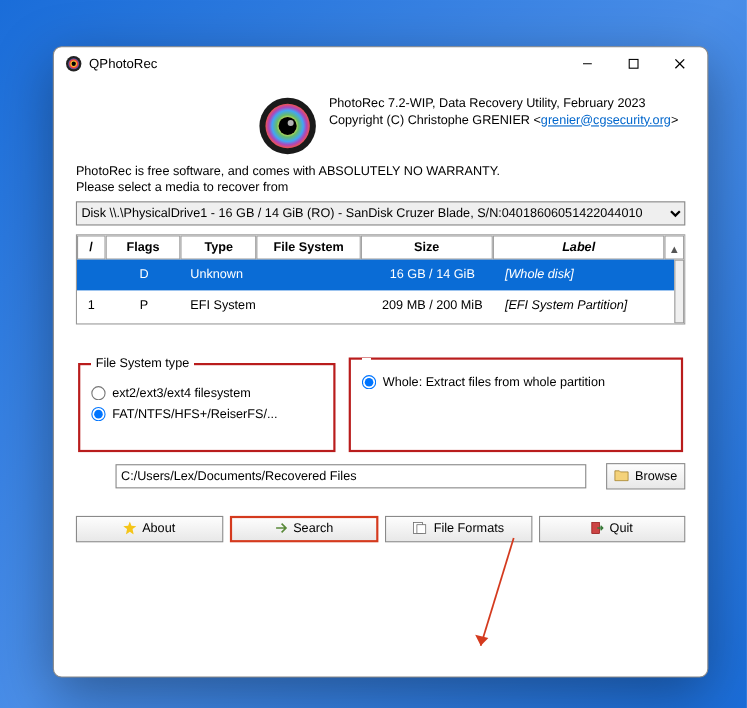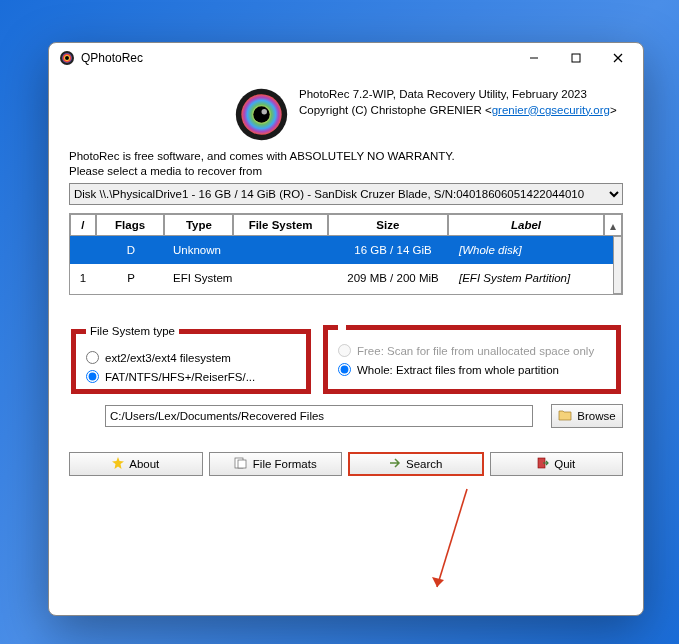--- a/index.html
+++ b/index.html
@@ -22,21 +22,21 @@
   .ghead>div,.grow>div{display:flex;align-items:center;justify-content:center;border:1px solid #999;box-sizing:border-box;}
   .ghead>div{background:#fff;}
   .c0{width:26px;}.c1{width:70px;}.c2{width:70px;}.c3{width:96px;}.c4{width:122px;}.c5{width:159px;font-style:italic;}.csb{width:18px;background:#f0f0f0;display:flex;align-items:flex-start;justify-content:center;border:1px solid #999;}
   .gbody{display:flex;}
   .gleft{flex:1;}
   .grow{display:flex;height:28px;font-size:11.5px;}
   .grow>div{border:1px solid transparent;}
   .grow.sel{background:#0a6cd6;color:#fff;}
   .grow .c4,.grow .c5{justify-content:center;}
   .fsbox{display:flex;gap:8px;margin-top:30px;}
-  fieldset{border:5px solid #b91c1c;padding:8px 10px 0;font-size:11.5px;}
+  fieldset{border:2px solid #b91c1c;padding:8px 10px 20px;font-size:11.5px;}
   fieldset legend{padding:0 4px;}
   .fs1{width:210px;}
   .fs2{flex:1;}
   .radio{display:flex;align-items:center;gap:6px;margin:6px 0;}
   .radio input{margin:0;}
   .radio.dis{color:#9a9a9a;}
   .destlbl{margin-top:18px;font-size:11.5px;}
   .destrow{display:flex;gap:18px;margin-top:10px;align-items:center;margin-left:36px;}
   .destrow input{flex:1;height:20px;border:1px solid #888;padding:0 4px;font-size:11.5px;}
   .btn{height:24px;background:linear-gradient(#fdfdfd,#e8e8e8);border:1px solid #8a8a8a;font-size:11.5px;display:flex;align-items:center;justify-content:center;gap:5px;cursor:pointer;}
@@ -163,24 +163,20 @@
             <input type="radio" name="fs" style="">
             <span>ext2/ext3/ext4 filesystem</span>
           </label>
         <label class="radio">
             <input type="radio" name="fs" checked="" style="">
             <span>FAT/NTFS/HFS+/ReiserFS/...</span>
           </label>
       </fieldset>
       <fieldset class="fs2">
         <legend></legend>
-        <label class="radio dis">
-            <input type="radio" name="mode" disabled="" style="">
-            <span>Free: Scan for file from unallocated space only</span>
-          </label>
         <label class="radio">
             <input type="radio" name="mode" checked="" style="">
             <span>Whole: Extract files from whole partition</span>
           </label>
       </fieldset>
     </div>
 
     <div class="destrow">
       <input type="text" value="C:/Users/Lex/Documents/Recovered Files" style="">
       <button class="btn browse">
@@ -191,32 +187,32 @@
       </button>
     </div>
 
     <div class="actions">
       <button class="btn">
         <span><svg width="12" height="12">
               <polygon points="6,0 7.5,4 12,4.5 8.5,7 9.5,12 6,9.5 2.5,12 3.5,7 0,4.5 4.5,4" fill="#f5c518"></polygon>
             </svg></span>
         <span>About</span>
       </button>
+      <button class="btn hl">
+        <span><svg width="12" height="10">
+              <path d="M1 5h8M6 1l4 4-4 4" fill="none" stroke="#5a8a3a" stroke-width="1.5"></path>
+            </svg></span>
+        <span>Search</span>
+      </button>
       <button class="btn">
         <span><svg width="14" height="12">
               <rect x="1" y="1" width="8" height="10" fill="#fff" stroke="#666" stroke-width=".7"></rect>
               <rect x="4" y="3" width="8" height="8" fill="#fff" stroke="#666" stroke-width=".7"></rect>
             </svg></span>
         <span>File Formats</span>
-      </button>
-      <button class="btn hl">
-        <span><svg width="12" height="10">
-              <path d="M1 5h8M6 1l4 4-4 4" fill="none" stroke="#5a8a3a" stroke-width="1.5"></path>
-            </svg></span>
-        <span>Search</span>
       </button>
       <button class="btn">
         <span><svg width="12" height="12">
               <rect x="1" y="1" width="7" height="10" fill="#c44" stroke="#800" stroke-width=".6"></rect>
               <path d="M6 6h5M9 4l2 2-2 2" fill="none" stroke="#3a7a3a" stroke-width="1.2"></path>
             </svg></span>
         <span>Quit</span>
       </button>
     </div>
   </div>

